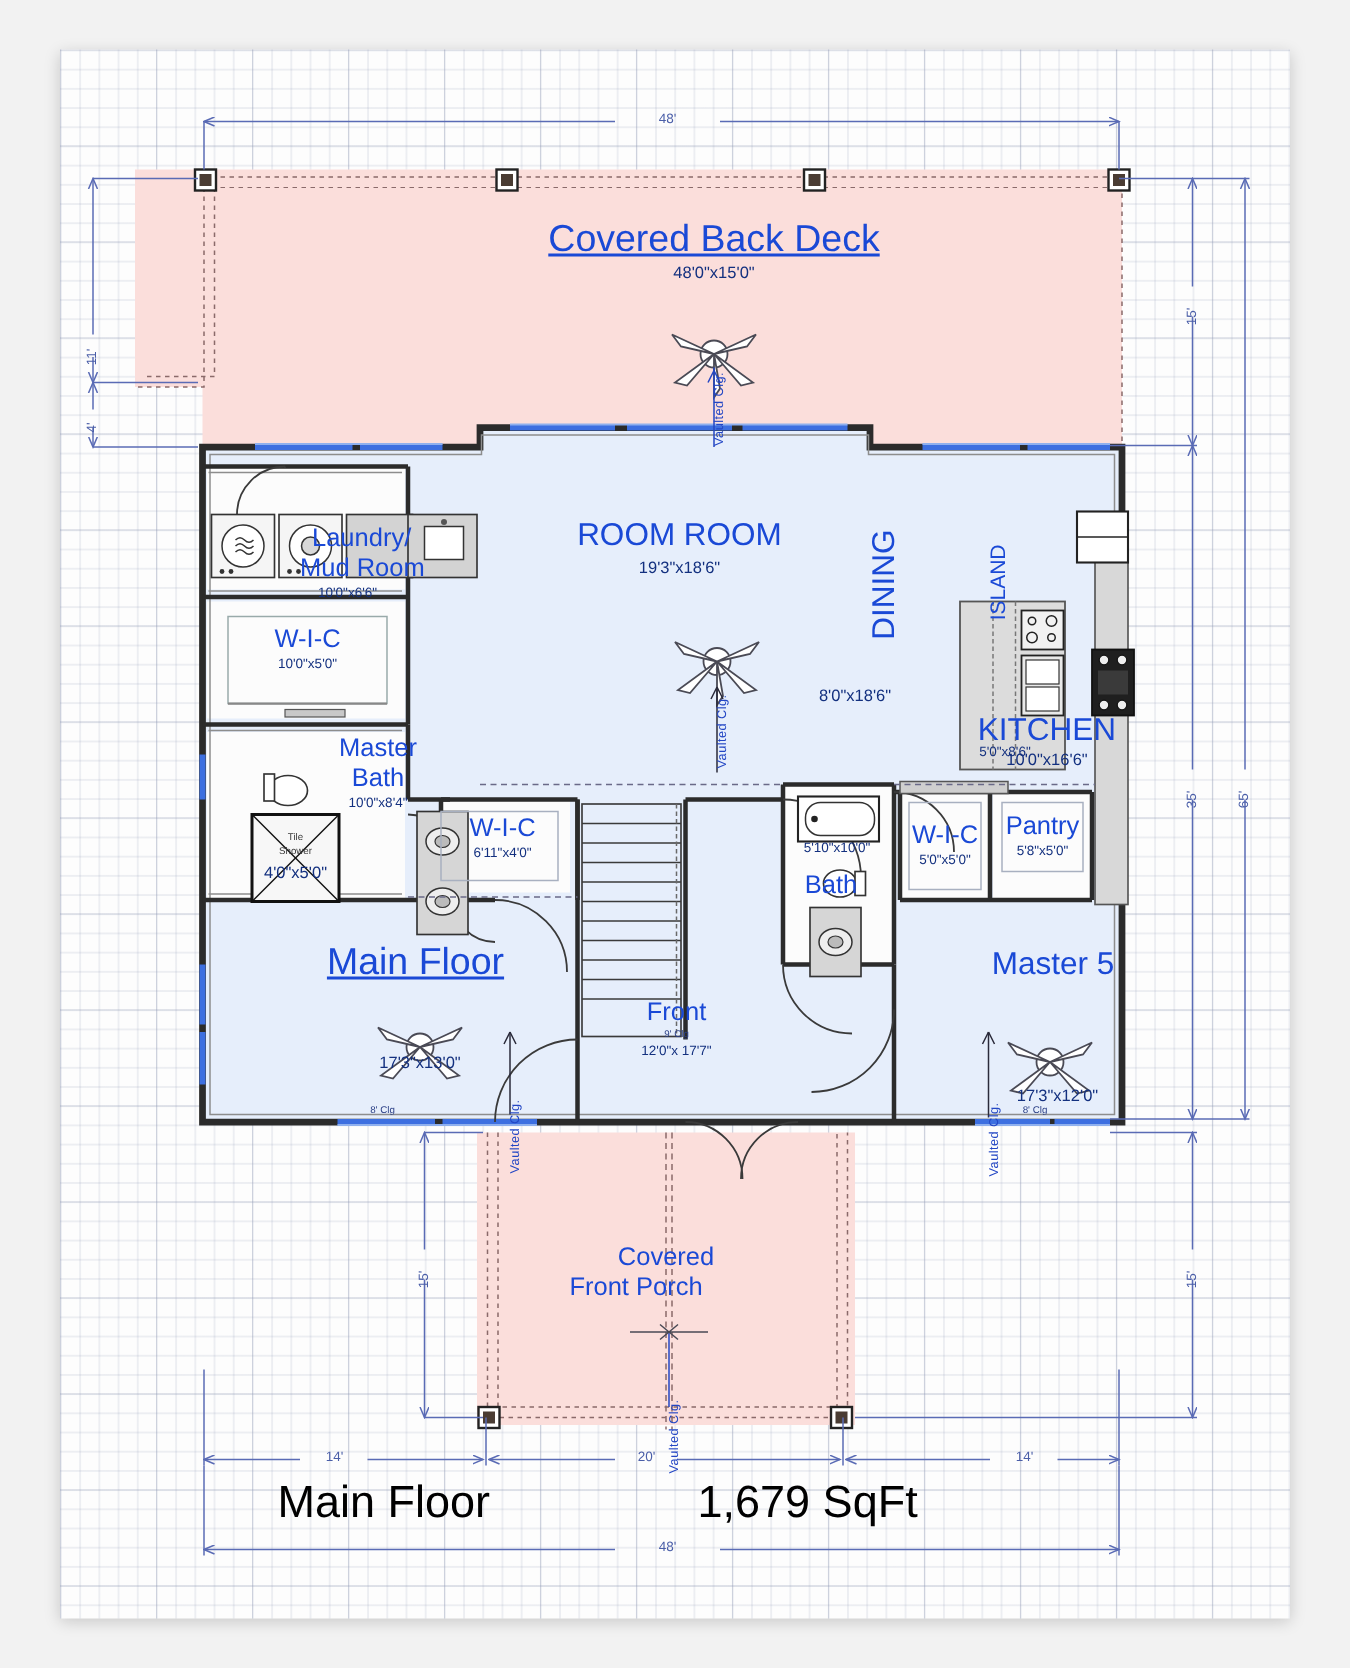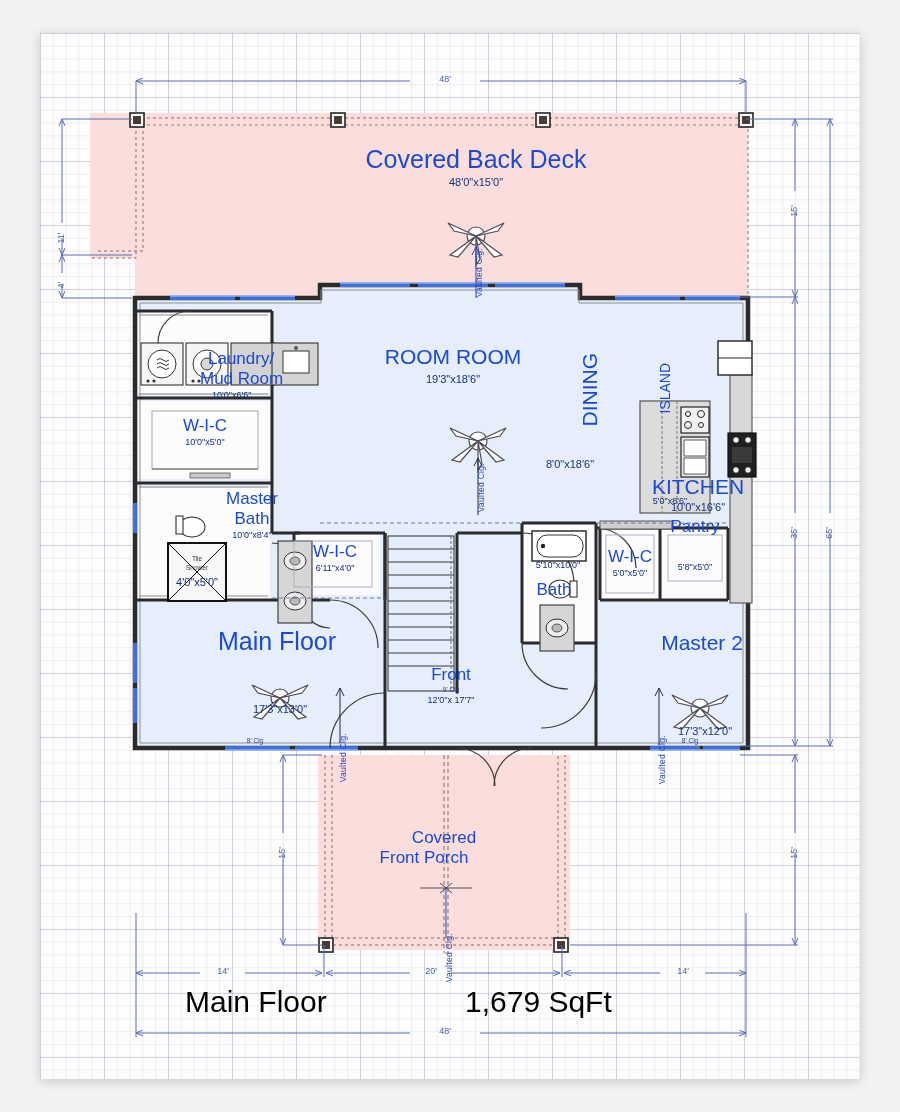--- a/index.html
+++ b/index.html
@@ -22,21 +22,21 @@
       linear-gradient(to bottom, rgba(150,160,185,.16) 1px, transparent 1px),
       linear-gradient(to right, rgba(130,140,170,.30) 1px, transparent 1px),
       linear-gradient(to bottom, rgba(130,140,170,.30) 1px, transparent 1px);
     background-size:12.8px 12.8px,12.8px 12.8px,64px 64px,64px 64px;
   }
   #plan{position:absolute;inset:0;}
   svg{position:absolute;left:0;top:0;overflow:visible;}
 
   
   .t{position:absolute;color:#1a49d6;font-family:"Liberation Sans",sans-serif;white-space:nowrap;}
-  .room-xl{font-size:25px;}
+  .room-xl{font-size:25px;text-decoration:underline;}
   .room-lg{font-size:21px;}
   .room-md{font-size:17px;}
   .room-sm{font-size:14px;}
   .dim{font-size:11px;color:#13307f;}
   .dim-sm{font-size:9px;color:#13307f;}
   .dim-xs{font-size:6.5px;color:#2b3f86;}
   .tick{font-size:9px;color:#4a5ea8;}
   .vert{transform-origin:left top;}
   .ctr{transform:translateX(-50%);}
   .clg{font-size:8.5px;color:#2346c4;letter-spacing:.3px;}
@@ -445,24 +445,24 @@
     <div class="t room-md ctr" style="left:411px;top:632px;">Front</div>
     <div class="t dim-xs ctr" style="left:411px;top:653px;">9' Clg</div>
     <div class="t dim-sm ctr" style="left:411px;top:662px;">12'0"x 17'7"</div>
 
     <div class="t room-md ctr" style="left:514px;top:547px;">Bath</div>
     <div class="t dim-sm ctr" style="left:518px;top:527px;">5'10"x10'0"</div>
 
     <div class="t room-md ctr" style="left:590px;top:514px;">W-I-C</div>
     <div class="t dim-sm ctr" style="left:590px;top:535px;">5'0"x5'0"</div>
 
-    <div class="t room-md ctr" style="left:655px;top:484px;text-align:right;">Pantry</div>
+    <div class="t room-md ctr" style="left:655px;top:508px;text-align:right;">Pantry</div>
     <div class="t dim-sm ctr" style="left:655px;top:529px;">5'8"x5'0"</div>
 
-    <div class="t room-lg ctr" style="left:662px;top:598px;">Master 2</div>
+    <div class="t room-lg ctr" style="left:662px;top:598px;">Master 5</div>
     <div class="t dim ctr" style="left:665px;top:692px;">17'3"x12'0"</div>
     <div class="t clg vert" style="left:617px;top:702px;transform:rotate(-90deg) translate(-100%,0);">Vaulted Clg.</div>
 
     <div class="t room-md ctr" style="left:404px;top:795px;">Covered</div>
     <div class="t room-md ctr" style="left:384px;top:815px;">Front Porch</div>
     <div class="t clg vert" style="left:404px;top:900px;transform:rotate(-90deg) translate(-100%,0);">Vaulted Clg.</div>
 
     <div class="t dim-xs ctr" style="left:215px;top:704px;">8' Clg</div>
     <div class="t dim-xs ctr" style="left:650px;top:704px;">8' Clg</div>
 

